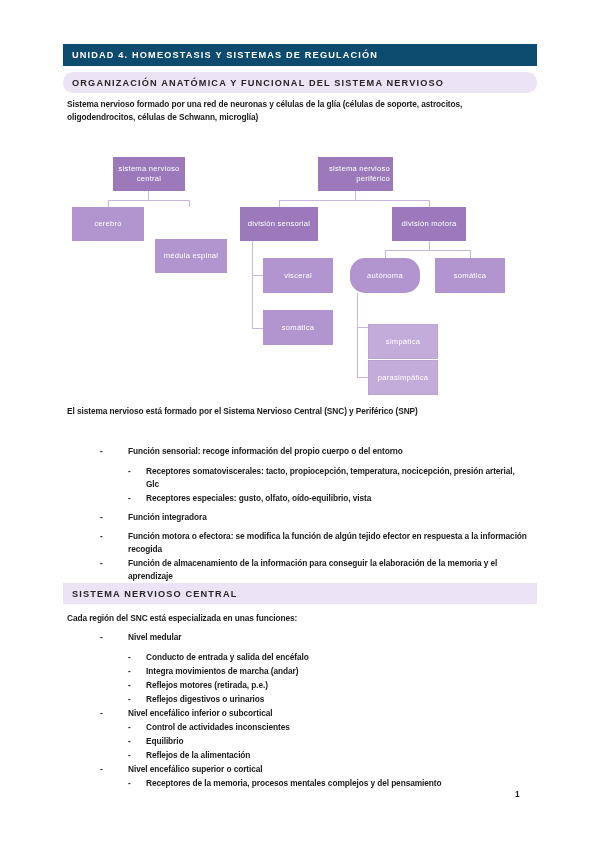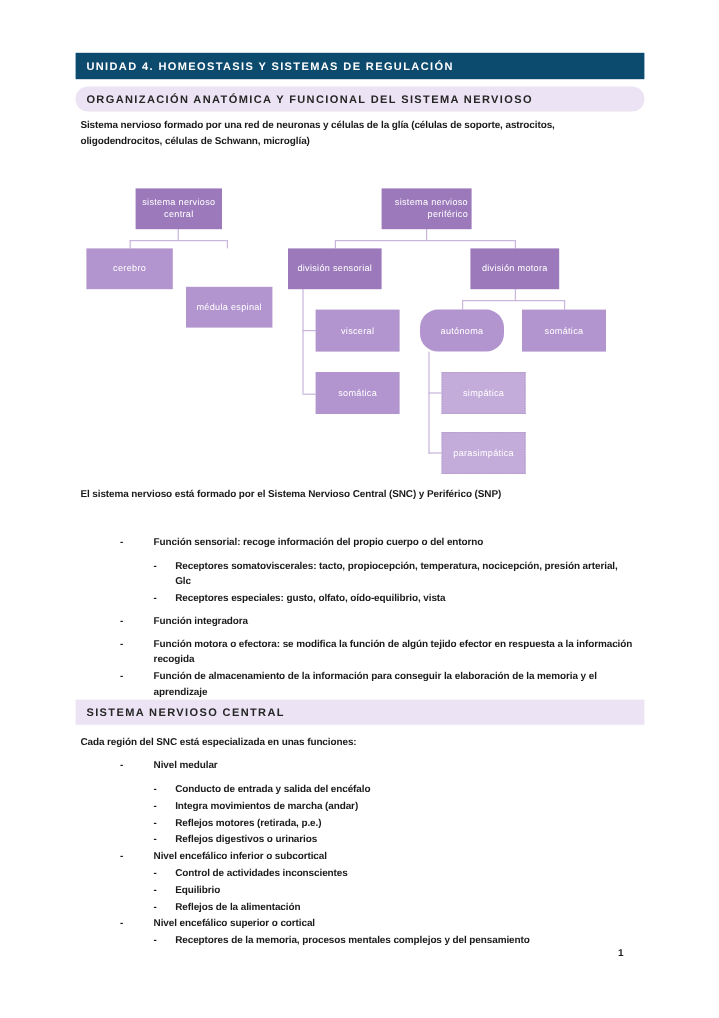--- a/index.html
+++ b/index.html
@@ -133,21 +133,21 @@
     <div class="node dark" style="left:392px; top:207px; width:74px; height:34px;">división motora</div>
 
     <div class="node mid" style="left:263px; top:258px; width:70px; height:35px;">visceral</div>
 
     <div class="node mid" style="left:263px; top:310px; width:70px; height:35px;">somática</div>
 
     <div class="node mid" style="left:350px; top:258px; width:70px; height:35px;border-radius:15px;">autónoma</div>
 
     <div class="node mid" style="left:435px; top:258px; width:70px; height:35px;">somática</div>
 
-    <div class="node light" style="left:368px; top:310px; width:70px; height:35px;">simpática</div>
+    <div class="node light" style="left:368px; top:324px; width:70px; height:35px;">simpática</div>
 
     <div class="node light" style="left:368px; top:360px; width:70px; height:35px;">parasimpática</div>
   </div>
 
   <div class="para" style="top:405px;">El sistema nervioso está formado por el Sistema Nervioso Central (SNC) y Periférico (SNP)</div>
 
   <div class="li lv1" style="top:445px;">
     <span class="dash">-</span>
     <span class="body">Función sensorial: recoge información del propio cuerpo o del entorno</span>
   </div>

